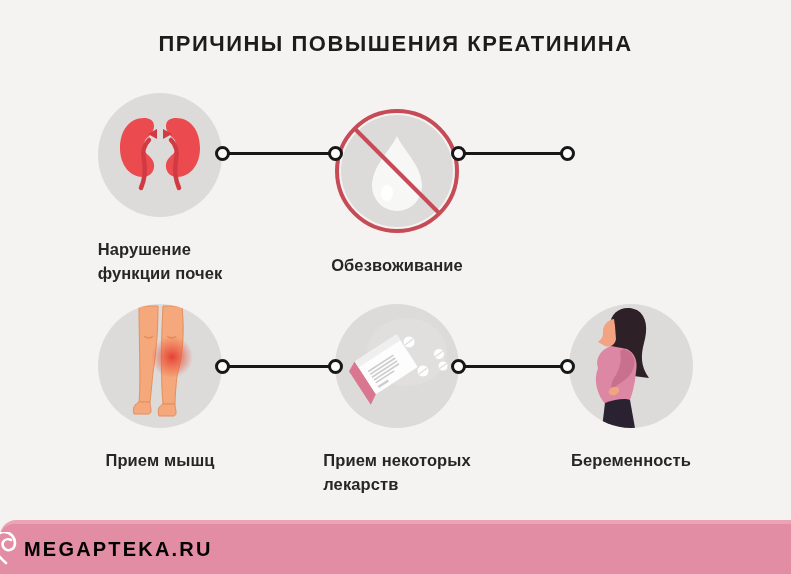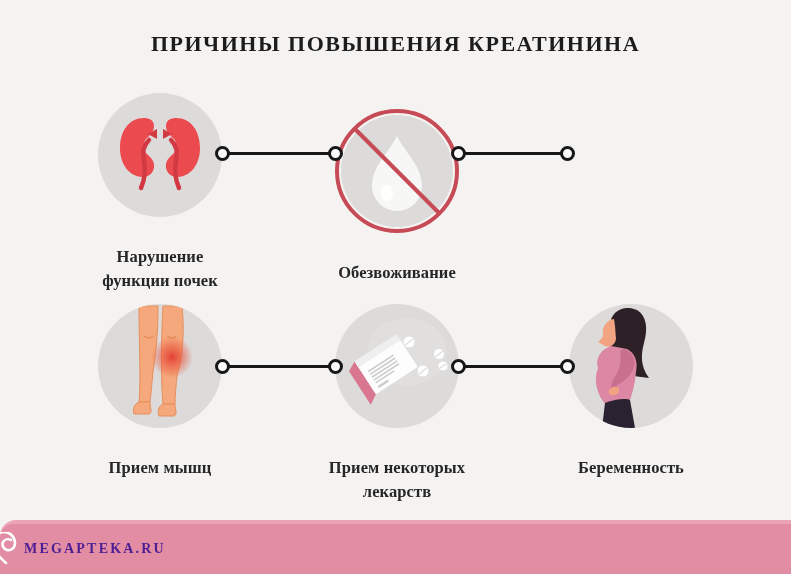--- a/index.html
+++ b/index.html
@@ -1,32 +1,32 @@
 <!DOCTYPE html>
 <html><head>
 <meta charset="utf-8">
 <style>
   html,body{margin:0;padding:0;background:#ffffff;}
   .page{
     position:relative;width:791px;height:574px;overflow:hidden;
     background:#f4f3f2;
-    font-family:Liberation Serif, serif;
+    font-family:Liberation Sans, sans-serif;
   }
   .title{
     position:absolute;top:31px;left:0;width:100%;
     text-align:center;font-size:22px;font-weight:800;
     letter-spacing:1.5px;color:#1c1c1c;
   }
   .cell{position:absolute;width:240px;display:flex;flex-direction:column;align-items:center;}
   .c1{left:40px;top:93px}.c2{left:277px;top:109px}.c3{left:511px;top:93px}
   .c4{left:40px;top:304px}.c5{left:277px;top:304px}.c6{left:511px;top:304px}
   .icon-wrap{width:124px;height:124px;}
   .cause-label{
-    margin-top:28px;font-size:16.5px;font-weight:600;line-height:24px;
-    color:#262626;text-align:center;white-space:pre-line;letter-spacing:.1px;
+    margin-top:20px;font-size:16.5px;font-weight:600;line-height:24px;
+    color:#262626;text-align:left;white-space:pre-line;letter-spacing:.1px;
   }
   .connector{position:absolute;height:3px;background:#171717;}
   .connector::before,.connector::after{
     content:"";position:absolute;top:-6px;width:9px;height:9px;
     border:3px solid #171717;border-radius:50%;background:#fcfbfb;
   }
   .connector::before{left:-7px}
   .connector::after{right:-7px}
   .k1{left:222px;top:152px;width:114px}
   .k2{left:458px;top:152px;width:110px}
@@ -35,21 +35,21 @@
   .footer-strip{
     position:absolute;left:0;right:0;top:520px;height:54px;
     background:#eba4b6;border-top-left-radius:16px;
   }
   .footer{
     position:absolute;left:0;right:0;top:524px;height:50px;
     background:#e28da3;border-top-left-radius:14px;
     display:flex;align-items:center;
   }
   .logo{position:absolute;left:-9px;top:8px;}
-  .brand{margin-left:24px;color:#4c1d95;font-size:14px;font-weight:800;letter-spacing:2.2px;}
+  .brand{margin-left:24px;color:#000000;font-size:20px;font-weight:800;letter-spacing:2.2px;}
   .question{margin-left:22px;color:#fcf0f3;font-size:16px;font-weight:700;letter-spacing:.4px;}
 </style>
 </head>
 <body>
 
 <div class="page">
 
   <div class="title">ПРИЧИНЫ ПОВЫШЕНИЯ КРЕАТИНИНА</div>
 
   <div class="cell c1">

